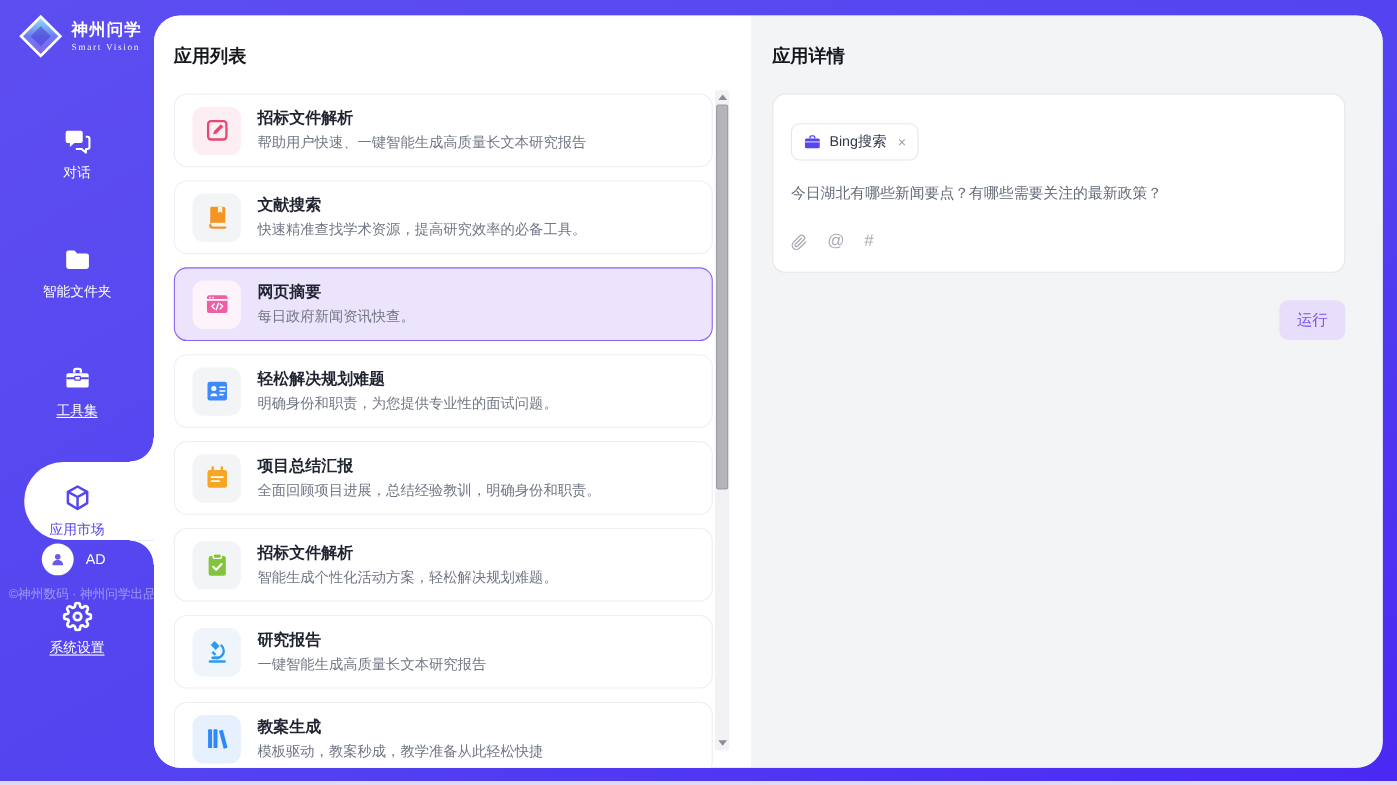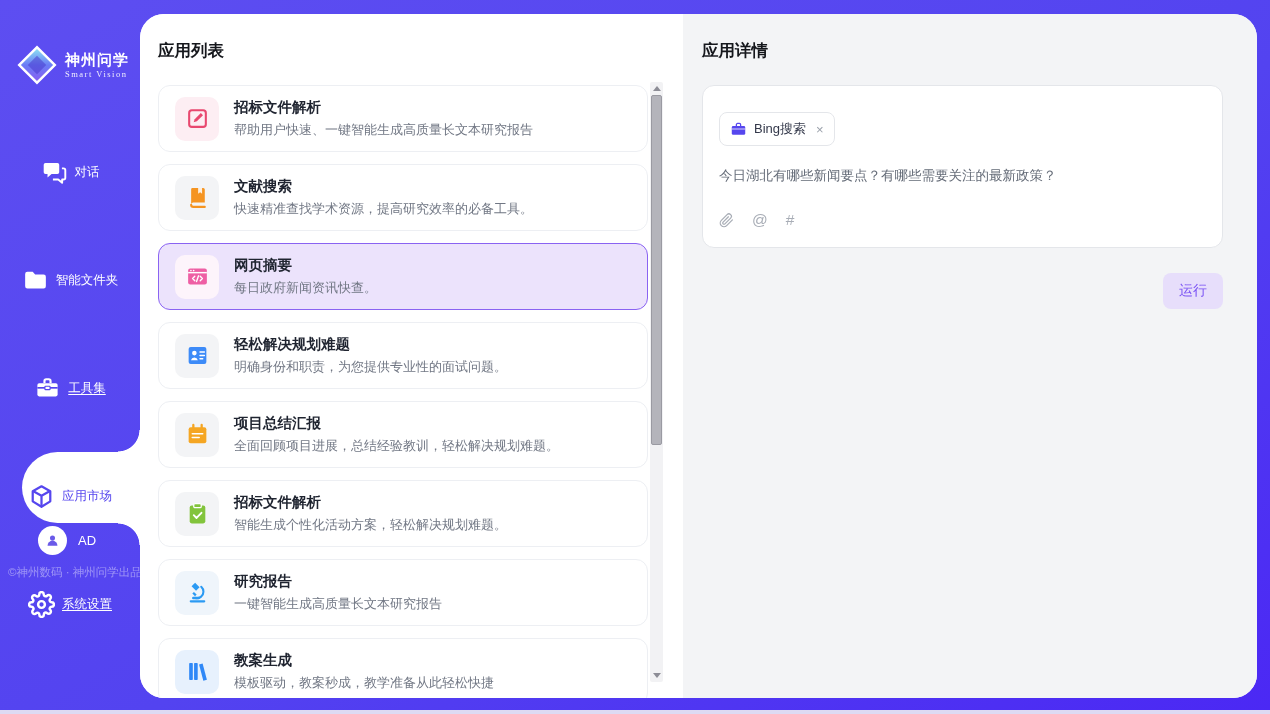--- a/index.html
+++ b/index.html
@@ -6,28 +6,28 @@
   html, body { width: 1270px; height: 714px; overflow: hidden; }
   body {
     font-family: "Liberation Sans", "DejaVu Sans", sans-serif;
     background: linear-gradient(150deg, #5d4ef1 0%, #5343f0 55%, #4b28f4 100%);
     position: relative;
     color: #202532;
   }
   .bottom-light { position: absolute; left:0; right:0; bottom:0; height:4px; background:#dddaf3; }
 
   
-  .sidebar { position: absolute; left:0; top:0; width:140px; height:561px;margin-top:32px; }
+  .sidebar { position: absolute; left:0; top:0; width:140px; height:561px; }
   .logo { position:absolute; top:12px; left:16px; display:flex; align-items:center; gap:7px; }
   .logo svg { width:42px; height:42px; }
   .logo-title { color:#fff; font-size:15px; font-weight:700; letter-spacing:1px; line-height:1.15; }
   .logo-sub { color:rgba(255,255,255,.9); font-size:8.5px; letter-spacing:1.5px;font-family:Liberation Serif, serif; }
 
   .nav { position:absolute; top:86px; left:0; right:0; }
-  .nav-item { position:relative; height:108px; display:flex; flex-direction:row; align-items:center; justify-content:center; gap:7px; color:#fff; cursor:pointer; }
+  .nav-item { position:relative; height:108px; display:flex; flex-direction:column; align-items:center; justify-content:center; gap:7px; color:#fff; cursor:pointer; }
   .nav-ic { width:27px; height:27px; position:relative; z-index:2; }
   .nav-label { font-size:12.5px; position:relative; z-index:2; }
   .nav-label.u { text-decoration: underline; text-underline-offset:2px; }
   .nav-item.selected { color:#5646ee; }
   .pill { position:absolute; left:22px; right:0; top:10px; bottom:27px; background:#fff; border-radius:36px 0 0 36px; z-index:1; }
   .pill .ct, .pill .cb { position:absolute; right:0; width:22px; height:22px; }
   .pill .ct { top:-22px; background:radial-gradient(circle 22px at 0 0, rgba(0,0,0,0) 21px, #fff 21.8px); }
   .pill .cb { bottom:-22px; background:radial-gradient(circle 22px at 0 100%, rgba(0,0,0,0) 21px, #fff 21.8px); }
 
   .user { position:absolute; left:38px; bottom:38px; display:flex; align-items:center; gap:11px; cursor:pointer;justify-content:space-between; }
@@ -211,21 +211,21 @@
           <div class="app-card">
             <span class="app-ic" style="background:#f3f4f6;color:#f5a623">
               <svg viewBox="0 0 24 24" class="card-ic">
                 <rect x="3.5" y="5" width="17" height="15.5" rx="2" fill="currentColor"></rect>
                 <path d="M8 2.8v4M16 2.8v4" stroke="currentColor" stroke-width="2.2" stroke-linecap="round"></path>
                 <path d="M7 11.2h10M7 14.8h6.6" stroke="#ffffff" stroke-width="1.5" stroke-linecap="round"></path>
               </svg>
             </span>
             <span class="app-texts">
               <span class="app-name">项目总结汇报</span>
-              <span class="app-desc">全面回顾项目进展，总结经验教训，轻松解决规划难题。</span>
+              <span class="app-desc">全面回顾项目进展，总结经验教训，明确身份和职责。</span>
             </span>
           </div>
           <div class="app-card">
             <span class="app-ic" style="background:#f3f4f6;color:#82c43c">
               <svg viewBox="0 0 24 24" class="card-ic">
                 <rect x="4.5" y="4.3" width="15" height="17.2" rx="2" fill="currentColor"></rect>
                 <rect x="8.4" y="2.4" width="7.2" height="4" rx="1.2" fill="currentColor" stroke="#ffffff" stroke-width="1.2"></rect>
                 <path d="M8.4 13.6l2.7 2.7 4.7-5" stroke="#ffffff" stroke-width="1.8" fill="none" stroke-linecap="round" stroke-linejoin="round"></path>
               </svg>
             </span>

